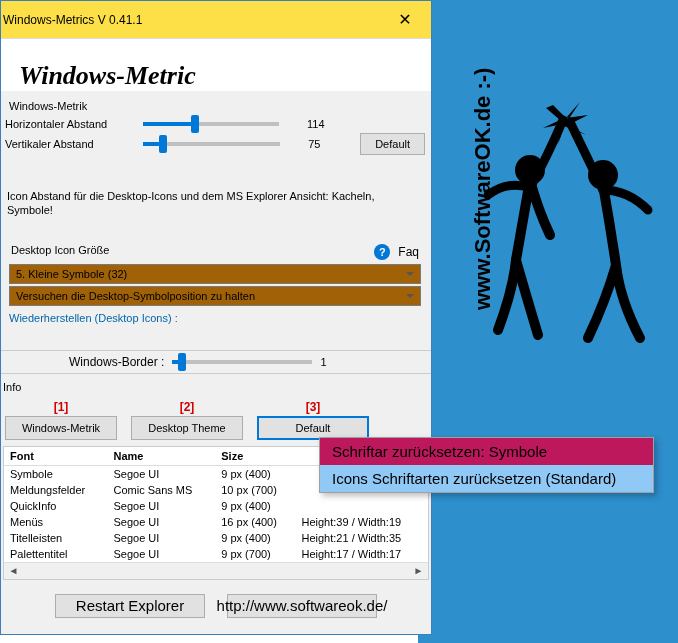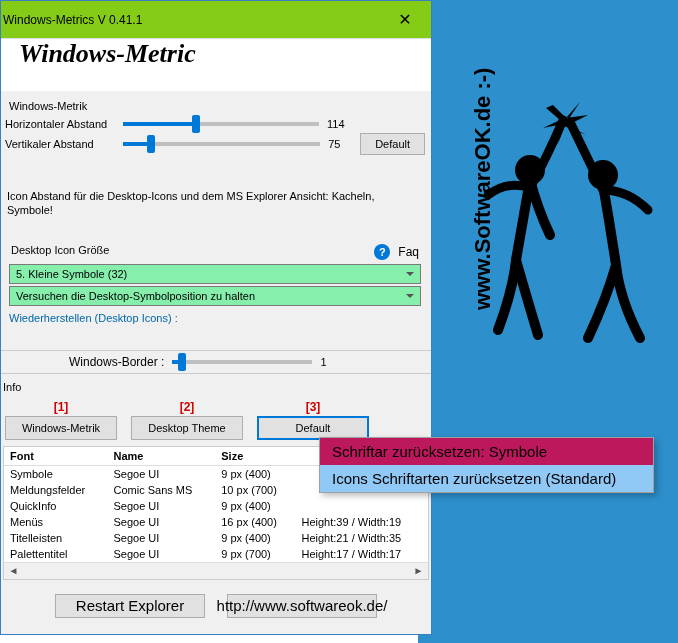--- a/index.html
+++ b/index.html
@@ -37,56 +37,56 @@
   position: absolute;
   left: 0; top: 0;
   width: 432px; height: 635px;
   background: #f0f0f0;
   border: 1px solid #3a7fbf;
   display: flex;
   flex-direction: column;
 }
 .titlebar {
   height: 38px;
-  background: #84cc16;
+  background: #fde047;
   display: flex;
   align-items: center;
   padding: 0 6px 0 2px;
   border-bottom: 1px solid #ddd;
 }
 .titlebar-title { flex: 1; font-size: 12px; }
 .closebtn {
   width: 40px; height: 24px;
   display: flex; align-items: center; justify-content: center;
   font-size: 16px;
 }
 .banner {
   height: 52px;
   background: #fff;
-  display: flex; align-items: flex-start;
+  display: flex; align-items: flex-end;
   padding-left: 18px;
 }
 .banner-text {
   font-family: Georgia, "Times New Roman", serif;
   font-style: italic;
   font-weight: bold;
   font-size: 26px;
   color: #000;
 }
 .group {
   margin: 4px 2px 0 0;
   padding: 6px 4px 8px 4px;
   position: relative;
 }
 .group-label {
   font-size: 11px; color: #000;
   position: relative; top: -2px;
   padding: 0 4px;
 }
-.row { display: flex; align-items: center; margin: 3px 0; }
+.row { display: flex; align-items: center; margin: 3px 0; gap: 20px; }
 .slider-label { width: 110px; font-size: 11px; }
 .slider-track {
   flex: 1; height: 4px; background: #c0c0c0; position: relative; margin: 0 8px;
 }
 .slider-track .fill { position: absolute; height: 100%; background: #0078d7; left: 0; }
 .slider-thumb {
   position: absolute; width: 8px; height: 18px; background: #0078d7;
   top: -7px; border-radius: 2px;
 }
 .slider-value { width: 32px; font-size: 11px; text-align: left; }
@@ -96,21 +96,21 @@
   display: inline-flex; align-items: center; justify-content: center;
 }
 .desc { font-size: 11px; color: #000; padding: 2px 4px 6px 2px; line-height: 1.3; margin-top: 32px; }
 .faq {
   width: 16px; height: 16px; border-radius: 50%; background: #0078d7;
   color: #fff; display: inline-flex; align-items: center; justify-content: center;
   font-weight: bold; font-size: 11px; margin-right: 4px;
 }
 .faq-row { display: flex; justify-content: space-between; align-items: center; padding: 2px 6px 2px 2px; gap: 21px;}
 .dropdown {
-  background: #86efac; border: 1px solid #7a7a7a; font-size: 11px;
+  background: #a16207; border: 1px solid #7a7a7a; font-size: 11px;
   padding: 3px 18px 3px 6px; position: relative; margin: 2px 4px;
 }
 .dropdown::after {
   content: ""; position: absolute; right: 6px; top: 50%;
   border: 4px solid transparent; border-top-color: #555; transform: translateY(-2px);
 }
 .linkish { color: #0066aa; font-size: 11px; padding: 4px 4px; }
 .border-row {
   display: flex; align-items: center; padding: 4px 8px; margin-top: 14px;
   border-top: 1px solid #ccc; border-bottom: 1px solid #ccc; background: #f0f0f0;

